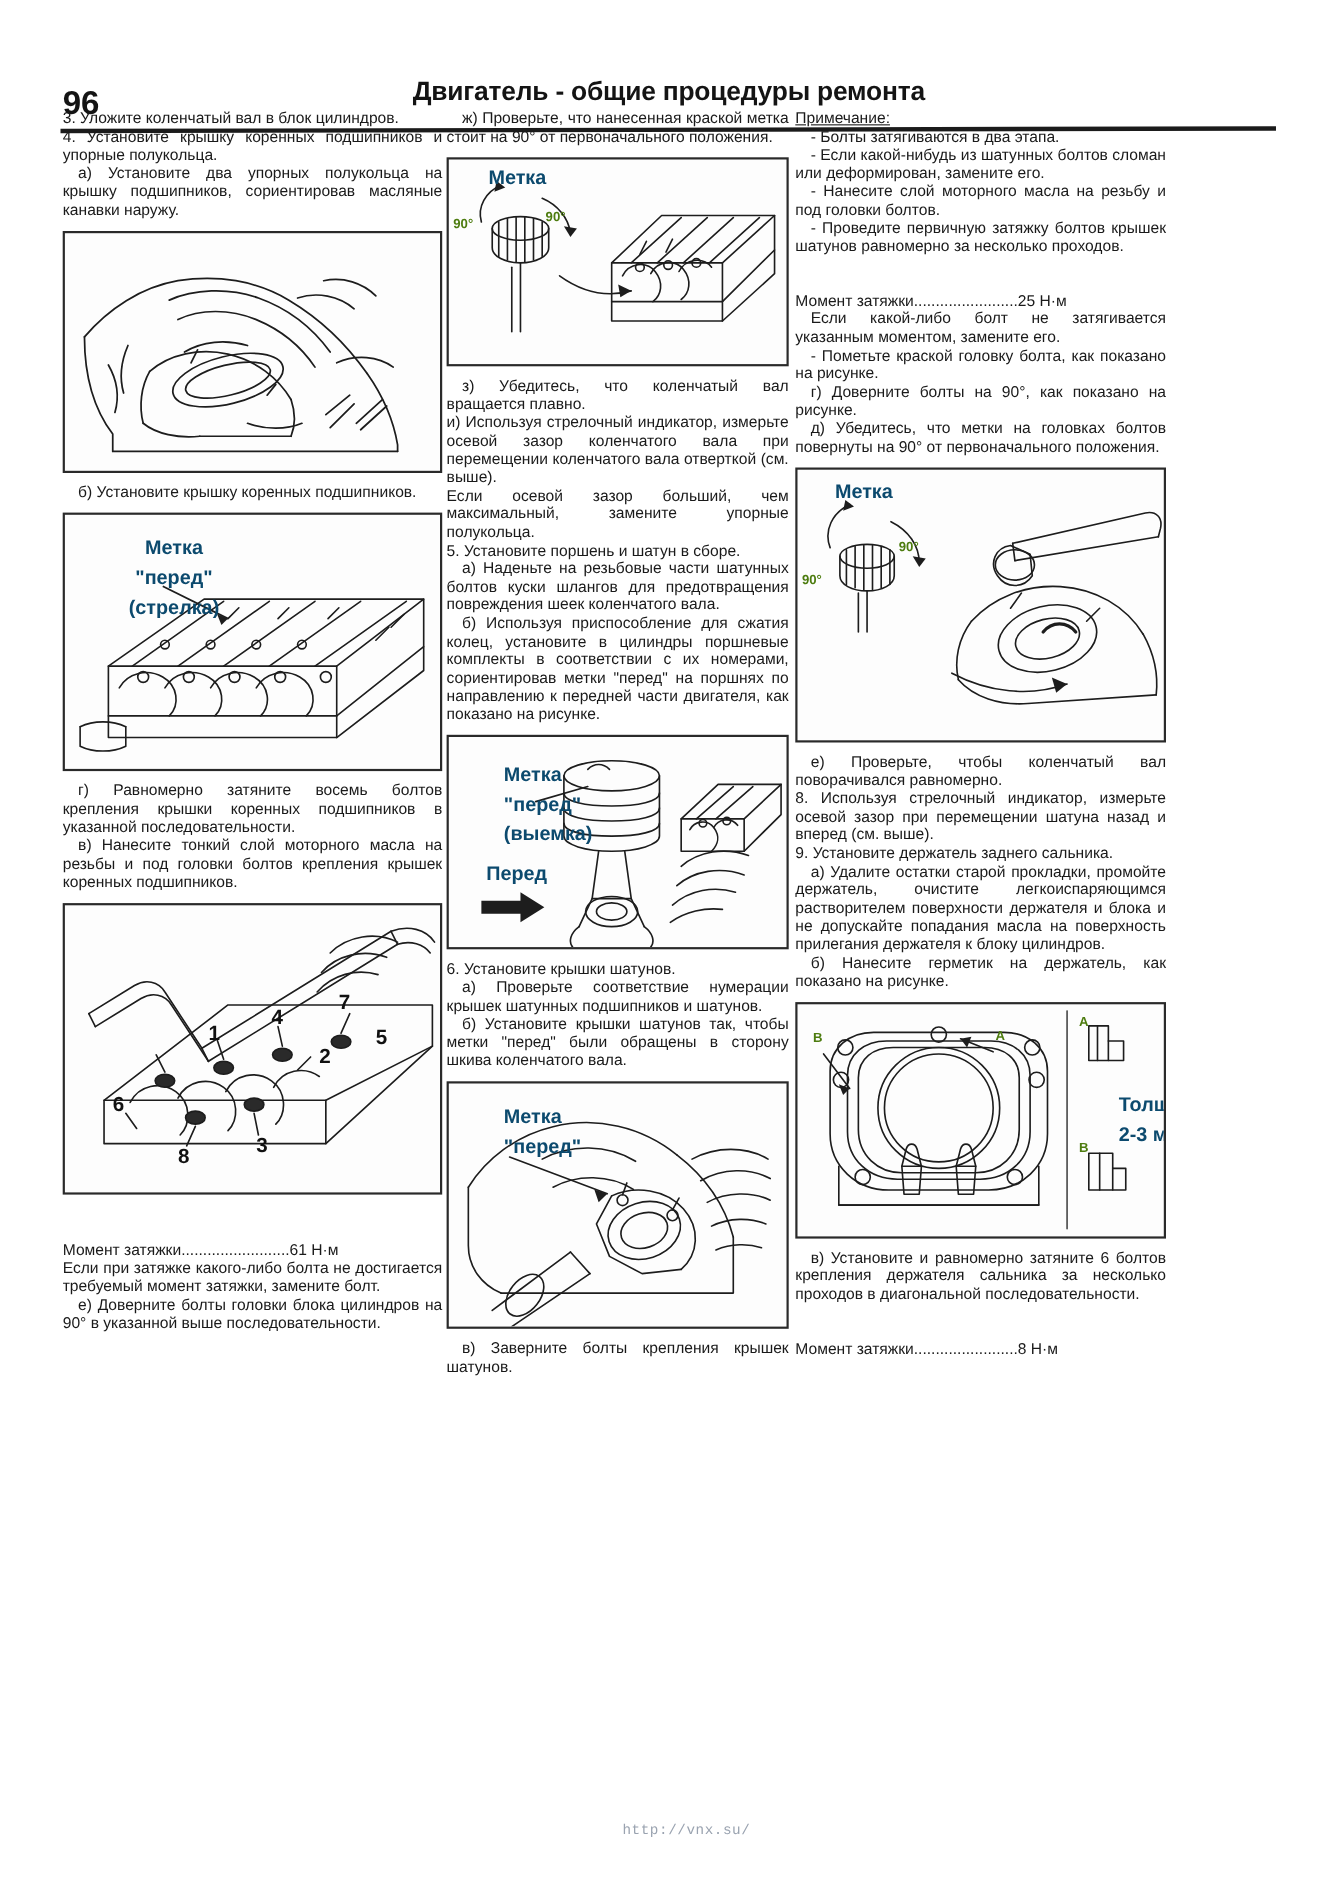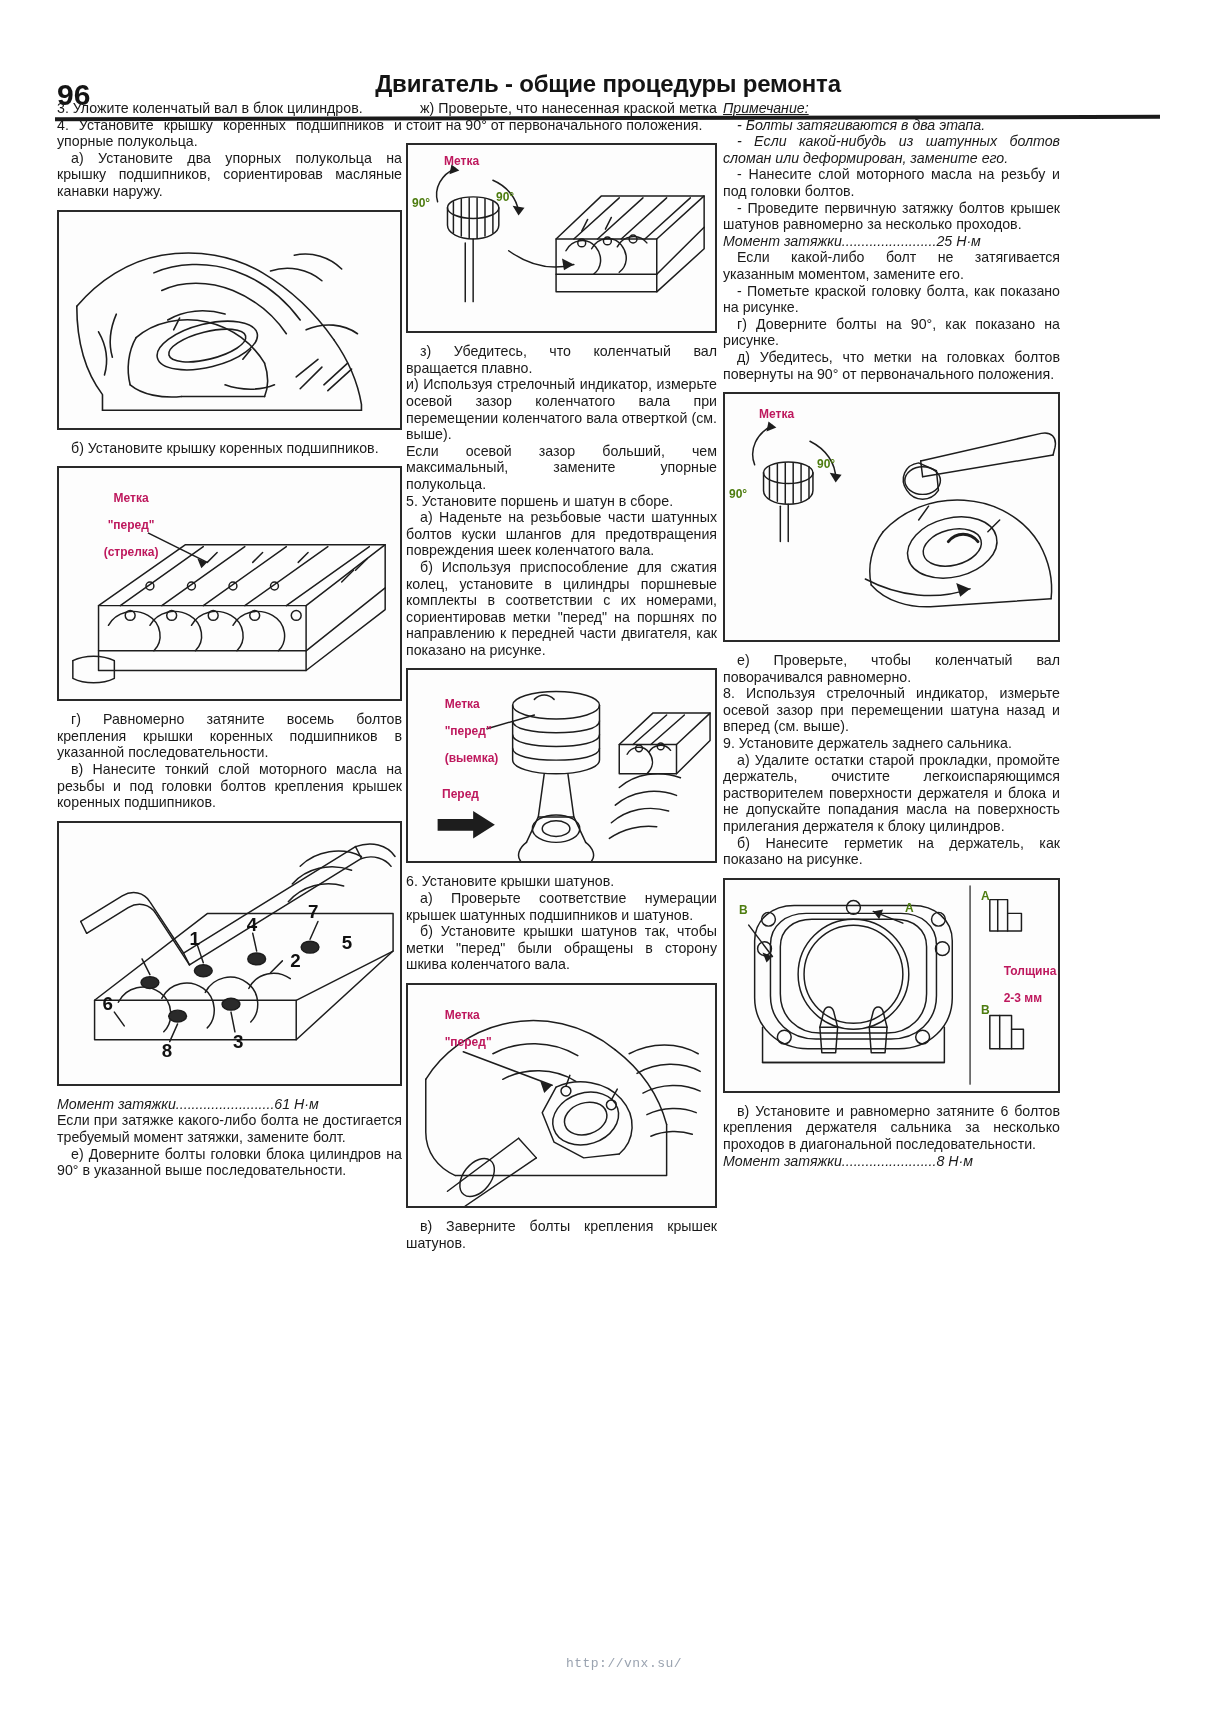--- a/index.html
+++ b/index.html
@@ -36,55 +36,55 @@
 
   
   .col{position:absolute;top:100px;font-size:14.2px;line-height:16.6px;}
   .col1{left:57px;width:345px;}
   .col2{left:406px;width:311px;}
   .col3{left:723px;width:337px;}
 
   p{margin:0;}
   .p{margin:0 0 0 0;text-align:justify;text-justify:inter-word;hyphens:none;}
   .ind{text-indent:14px;}
-  .ital{font-style:italic;}
+  .ital{}
   .under{text-decoration:underline;}
 
   
   .fig{
     position:relative;
     border:2px solid #2a2a2a;
     background:#fdfdfd;
     box-sizing:border-box;
     overflow:hidden;
   }
   .fig svg{display:block;width:100%;height:100%;}
   .figlabel{
     position:absolute;
-    font-size:12px;font-weight:bold;line-height:13.5px;
-    color:#be185d;
+    font-size:18px;font-weight:bold;line-height:13.5px;
+    color:#0c4a6e;
     white-space:pre;
   }
   .figtext{
     position:absolute;
     font-size:12px;font-weight:bold;
     color:#4d7c0f;
   }
   .spacer10{height:10px;}
 
   .footer{
     position:absolute;left:0;top:1656px;width:1216px;
     text-align:center;
     font-size:13px;
     color:#9aa3b0;
     font-family:"Liberation Mono","DejaVu Sans Mono",monospace;
     letter-spacing:0.5px;
     margin-left:16px;
   }
-  .torque{font-style:italic;}
+  .torque{margin-top:33px;}
 </style>
 </head>
 <body>
 
 <div class="page">
 
   <div class="header">
     <div class="folio">96</div>
     <div class="head-title">Двигатель - общие процедуры ремонта</div>
     <div class="head-rule"></div>

